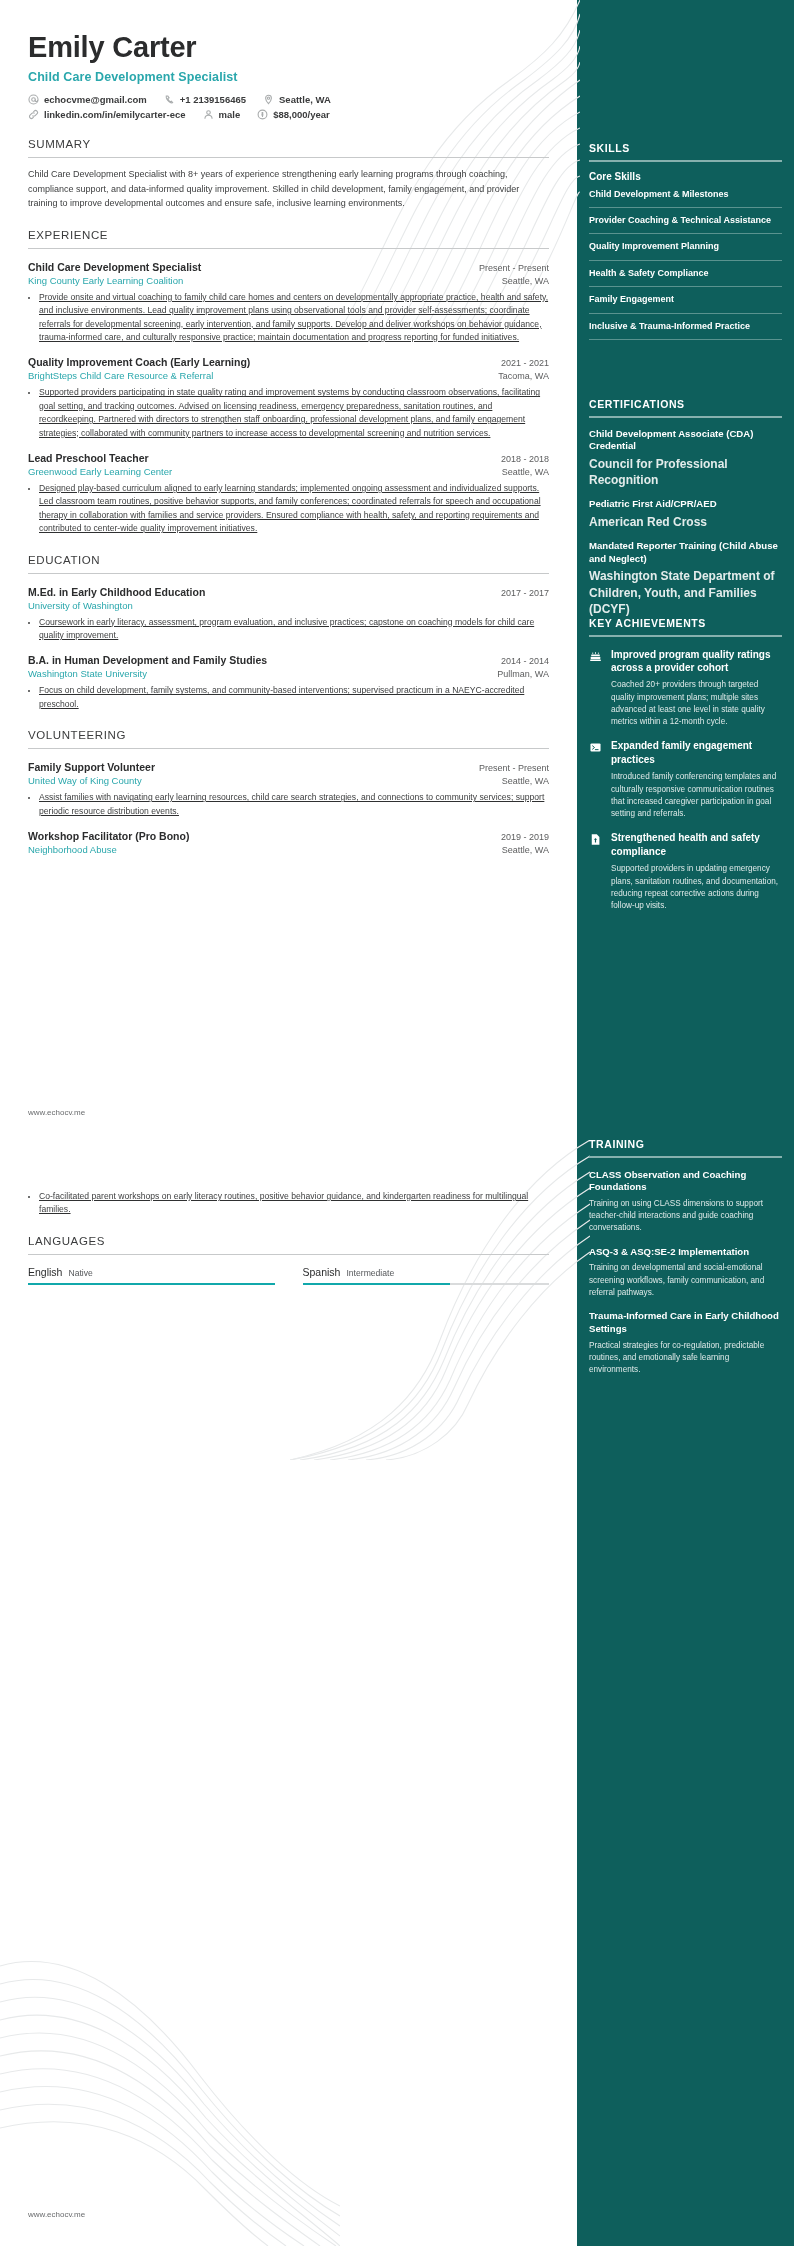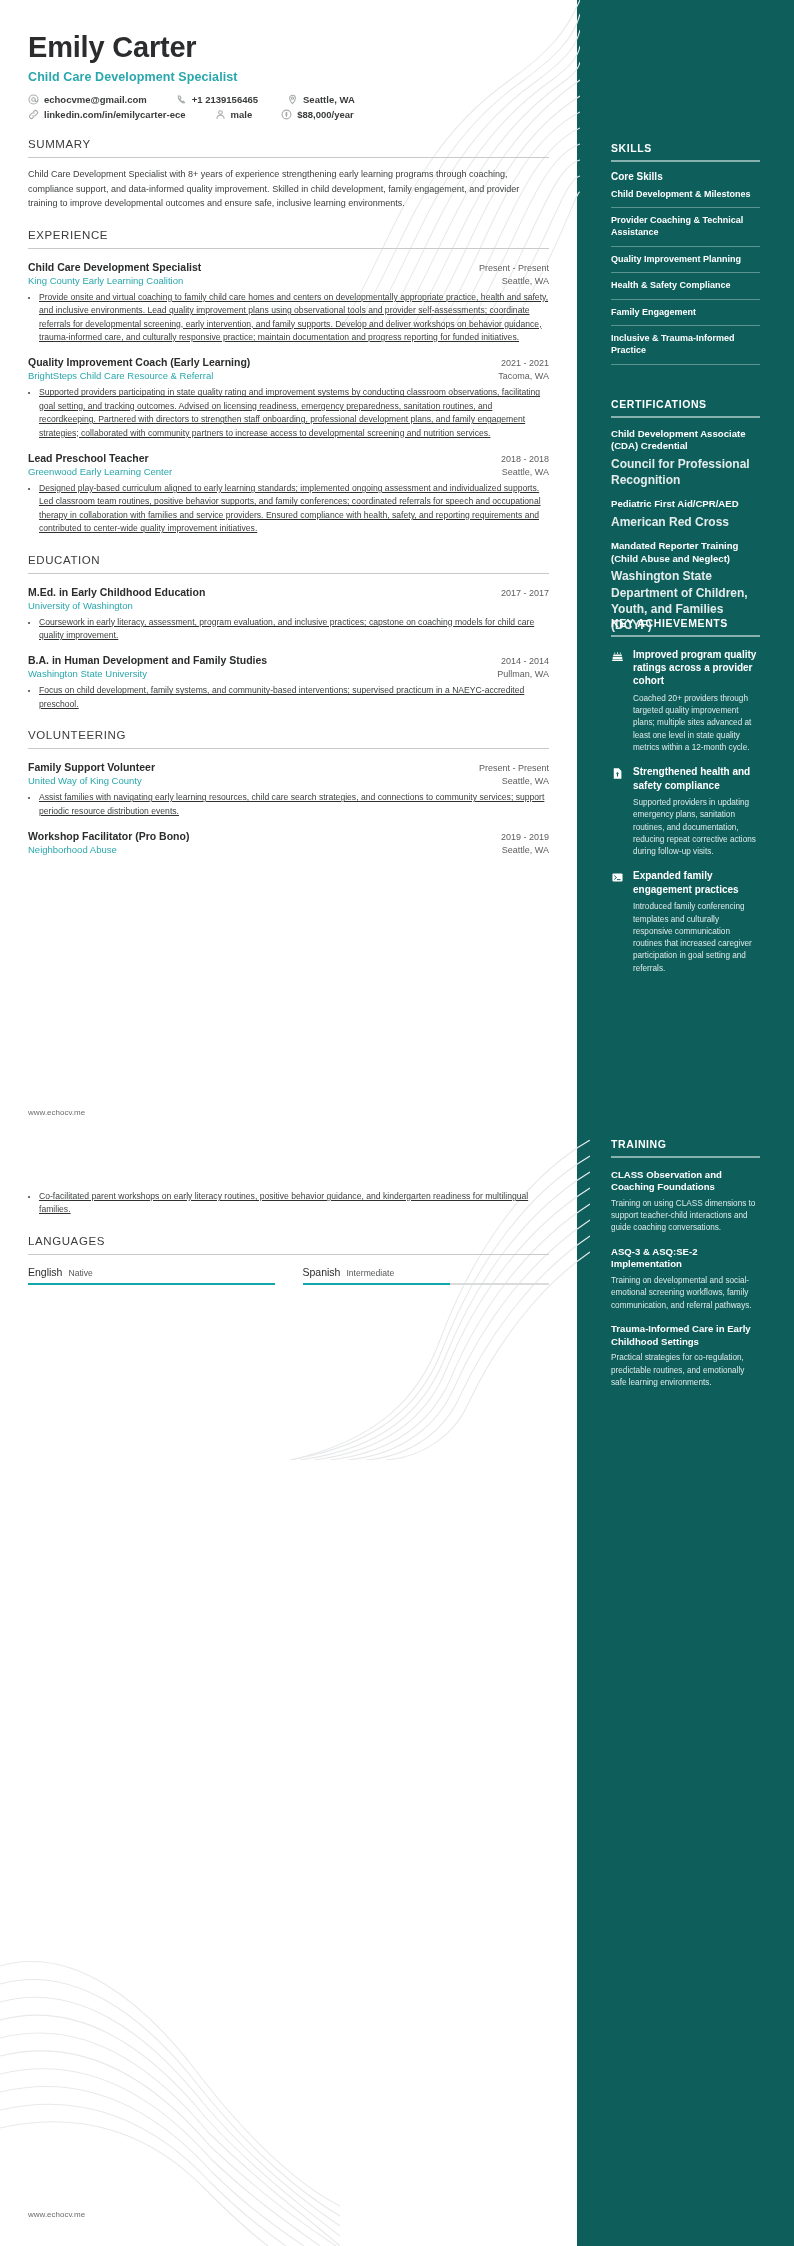--- a/index.html
+++ b/index.html
@@ -22,21 +22,21 @@
   .wave-bottom { position:absolute; bottom:0; left:0; width:340px; height:430px; pointer-events:none; }
   .wave-mid { position:absolute; top:1140px; left:290px; width:300px; height:320px; pointer-events:none; }
 
   
   .main { position:absolute; top:0; left:0; width:577px; padding:0 28px; }
 
   .name { font-size:29px; font-weight:bold; letter-spacing:-0.2px; color:#2b2c2d; margin-top:31px; }
   .role { font-size:12.5px; font-weight:bold; color:#2aa7ac; margin-top:6px; letter-spacing:0.1px; }
 
   .contacts { margin-top:10px; }
-  .contact-row { display:flex; align-items:center; gap:12px; margin-bottom:4px; }
+  .contact-row { display:flex; align-items:center; gap:0; margin-bottom:4px; }
   .contact { display:flex; align-items:center; font-size:9.5px; font-weight:bold; color:#3a3b3c; margin-right:17px; white-space:nowrap; }
   .contact .ic { width:11px; height:11px; margin-right:5px; flex:none; display:inline-flex; align-items:center; justify-content:center; }
   .contact .ic svg { width:11px; height:11px; fill:none; stroke:#a9acad; stroke-width:1.6; }
 
   
   .section { margin-top:18px; }
   .sec-title { font-size:11.5px; letter-spacing:0.6px; color:#3b3c3d; font-weight:400; }
   .sec-rule { height:1px; background:#c7c9ca; margin-top:7px; }
 
   .summary { font-size:9px; line-height:1.62; color:#3f4041; margin-top:9px; }
@@ -59,21 +59,21 @@
   .lang:last-child { padding-right:0; padding-left:14px; }
   .lang-head { display:flex; align-items:baseline; gap:6px; }
   .lang-name { font-size:10.5px; color:#2b2c2d; }
   .lang-level { font-size:8.6px; color:#55575a; }
   .lang-bar { height:2.5px; background:#d9dbdc; margin-top:5px; position:relative; }
   .lang-bar span { position:absolute; left:0; top:0; bottom:0; background:#11a8ab; }
 
   .footer-url { position:absolute; left:28px; font-size:8px; color:#6a6c6e; }
 
   
-  .side { position:absolute; right:0; top:0; width:217px; padding:0 34px; color:#fff; }
+  .side { position:absolute; right:0; top:0; width:217px; padding:0 12px; color:#fff; }
   .side-title { font-size:10.5px; letter-spacing:0.6px; font-weight:bold; color:#ffffff; }
   .side-rule { height:1.5px; background:#86b1ae; margin-top:6px; }
 
   .skill-group-label { font-size:10px; font-weight:bold; color:#fff; margin-top:9px; }
   .skill { font-size:9px; font-weight:bold; color:#fff; line-height:1.38; margin-top:6px; }
   .skill-rule { height:1px; background:#5a938f; margin-top:7px; }
 
   .cert { margin-top:10px; }
   .cert-name { font-size:9.6px; font-weight:bold; line-height:1.32; color:#fff; }
   .cert-issuer { font-size:12px; font-weight:bold; color:#e3eceb; line-height:1.35; margin-top:3px; }
@@ -410,41 +410,41 @@
       </div>
       <div>
         <div class="ach-title">Improved program quality ratings across a provider cohort</div>
         <div class="ach-desc">Coached 20+ providers through targeted quality improvement plans; multiple sites advanced at least one level in state quality metrics within a 12-month cycle.</div>
       </div>
     </div>
 
     <div class="ach">
       <div class="ach-ic">
         <svg viewBox="0 0 16 16">
-            <path d="M3.4 1.6h6.2l3.2 3.2v9.6H3.4z" fill="#fff"></path>
-            <path d="M8 6.2 l2 2.2 h-1.3 v3.2 h-1.4 V8.4 H6 z" fill="#0e5f5c"></path>
-          </svg>
-      </div>
-      <div>
-        <div class="ach-title">Strengthened health and safety compliance</div>
-        <div class="ach-desc">Supported providers in updating emergency plans, sanitation routines, and documentation, reducing repeat corrective actions during follow-up visits.</div>
-      </div>
-    </div>
-
-    <div class="ach">
-      <div class="ach-ic">
-        <svg viewBox="0 0 16 16">
             <rect x="1.8" y="3" width="12.4" height="10" rx="1.4" fill="#fff"></rect>
             <path d="M4.4 6 L6.8 8 L4.4 10" stroke="#0e5f5c" stroke-width="1.2" fill="none" stroke-linecap="round" stroke-linejoin="round"></path>
             <path d="M7.8 10.6 h3.4" stroke="#0e5f5c" stroke-width="1.2" stroke-linecap="round"></path>
           </svg>
       </div>
       <div>
         <div class="ach-title">Expanded family engagement practices</div>
         <div class="ach-desc">Introduced family conferencing templates and culturally responsive communication routines that increased caregiver participation in goal setting and referrals.</div>
+      </div>
+    </div>
+
+    <div class="ach">
+      <div class="ach-ic">
+        <svg viewBox="0 0 16 16">
+            <path d="M3.4 1.6h6.2l3.2 3.2v9.6H3.4z" fill="#fff"></path>
+            <path d="M8 6.2 l2 2.2 h-1.3 v3.2 h-1.4 V8.4 H6 z" fill="#0e5f5c"></path>
+          </svg>
+      </div>
+      <div>
+        <div class="ach-title">Strengthened health and safety compliance</div>
+        <div class="ach-desc">Supported providers in updating emergency plans, sanitation routines, and documentation, reducing repeat corrective actions during follow-up visits.</div>
       </div>
     </div>
   </div>
 
   <div class="side" style="top:1138px;">
     <div class="side-title">TRAINING</div>
     <div class="side-rule"></div>
     <div class="train">
       <div class="train-name">CLASS Observation and Coaching Foundations</div>
       <div class="train-desc">Training on using CLASS dimensions to support teacher-child interactions and guide coaching conversations.</div>

